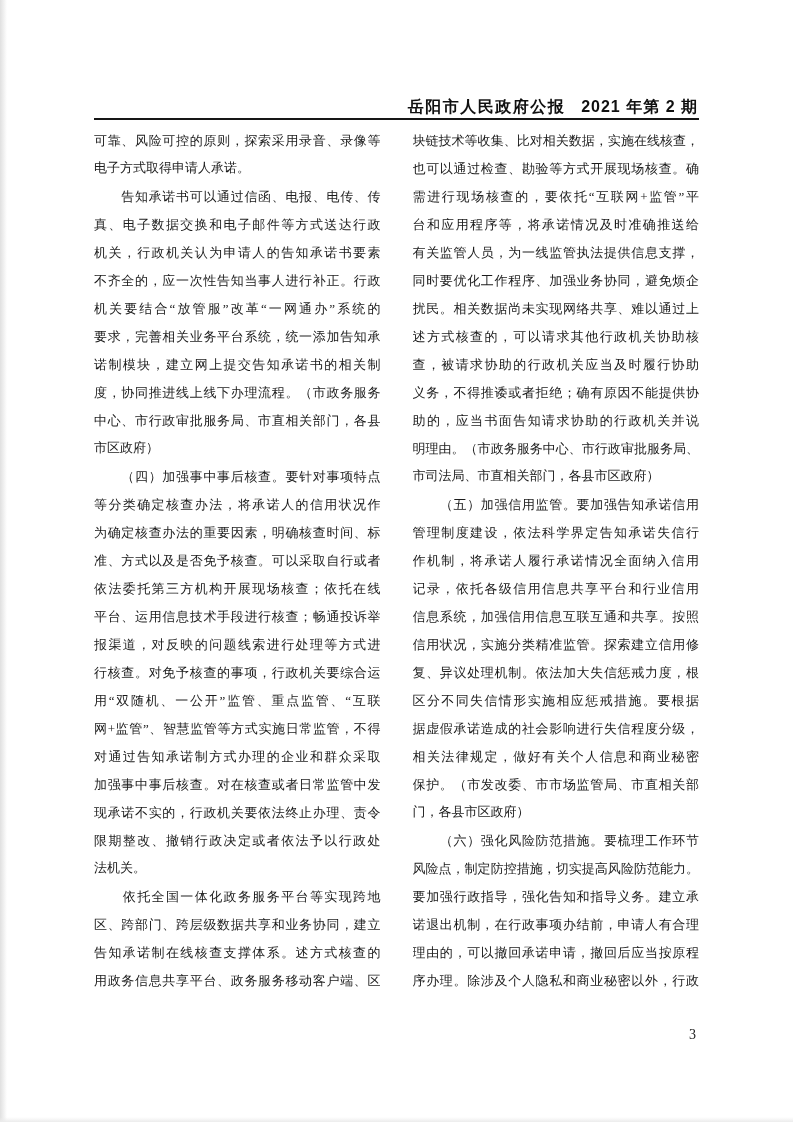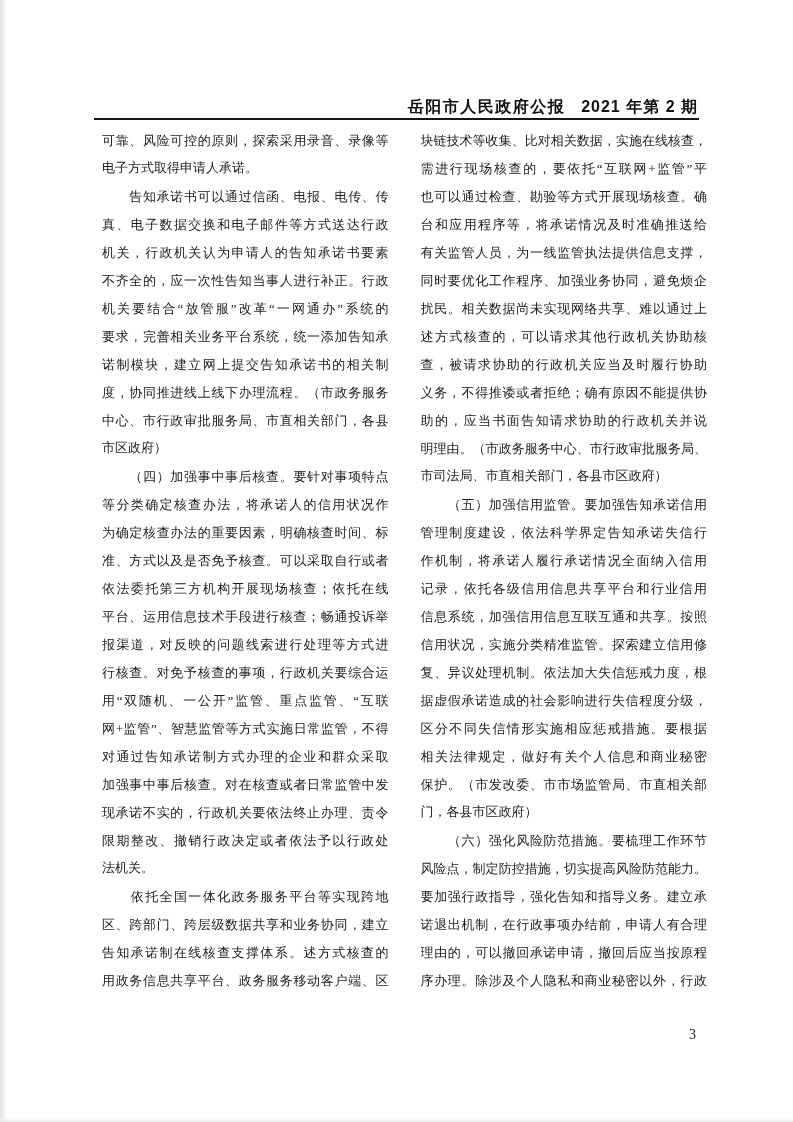--- a/index.html
+++ b/index.html
@@ -46,21 +46,21 @@
   .rule {
     position: absolute;
     left: 94px;
     right: 94px;
     top: 118px;
     height: 2px;
     background: #161616;
   }
   .body-columns {
     position: absolute;
-    left: 102px;
+    left: 94px;
     top: 127px;
     width: 605px;
     display: flex;
     gap: 32px;
   }
   .col {
     flex: 1 1 0;
     min-width: 0;
   }
   .line {
@@ -129,41 +129,41 @@
         <div class="line">现承诺不实的，行政机关要依法终止办理、责令</div>
         <div class="line">限期整改、撤销行政决定或者依法予以行政处</div>
         <div class="line end">法机关。</div>
         <div class="line">　　依托全国一体化政务服务平台等实现跨地</div>
         <div class="line">区、跨部门、跨层级数据共享和业务协同，建立</div>
         <div class="line">告知承诺制在线核查支撑体系。述方式核查的</div>
         <div class="line">用政务信息共享平台、政务服务移动客户端、区</div>
       </div>
     <div class="col">
         <div class="line">块链技术等收集、比对相关数据，实施在线核查，</div>
+        <div class="line">也可以通过检查、勘验等方式开展现场核查。确</div>
         <div class="line">需进行现场核查的，要依托“互联网+监管”平</div>
-        <div class="line">也可以通过检查、勘验等方式开展现场核查。确</div>
         <div class="line">台和应用程序等，将承诺情况及时准确推送给</div>
         <div class="line">有关监管人员，为一线监管执法提供信息支撑，</div>
         <div class="line">同时要优化工作程序、加强业务协同，避免烦企</div>
         <div class="line">扰民。相关数据尚未实现网络共享、难以通过上</div>
         <div class="line">述方式核查的，可以请求其他行政机关协助核</div>
         <div class="line">查，被请求协助的行政机关应当及时履行协助</div>
         <div class="line">义务，不得推诿或者拒绝；确有原因不能提供协</div>
         <div class="line">助的，应当书面告知请求协助的行政机关并说</div>
         <div class="line">明理由。（市政务服务中心、市行政审批服务局、</div>
         <div class="line end">市司法局、市直相关部门，各县市区政府）</div>
         <div class="line">　　（五）加强信用监管。要加强告知承诺信用</div>
         <div class="line">管理制度建设，依法科学界定告知承诺失信行</div>
         <div class="line">作机制，将承诺人履行承诺情况全面纳入信用</div>
         <div class="line">记录，依托各级信用信息共享平台和行业信用</div>
         <div class="line">信息系统，加强信用信息互联互通和共享。按照</div>
         <div class="line">信用状况，实施分类精准监管。探索建立信用修</div>
         <div class="line">复、异议处理机制。依法加大失信惩戒力度，根</div>
+        <div class="line">区分不同失信情形实施相应惩戒措施。要根据</div>
         <div class="line">据虚假承诺造成的社会影响进行失信程度分级，</div>
-        <div class="line">区分不同失信情形实施相应惩戒措施。要根据</div>
         <div class="line">相关法律规定，做好有关个人信息和商业秘密</div>
         <div class="line">保护。（市发改委、市市场监管局、市直相关部</div>
         <div class="line end">门，各县市区政府）</div>
         <div class="line">　　（六）强化风险防范措施。要梳理工作环节</div>
         <div class="line">风险点，制定防控措施，切实提高风险防范能力。</div>
         <div class="line">要加强行政指导，强化告知和指导义务。建立承</div>
         <div class="line">诺退出机制，在行政事项办结前，申请人有合理</div>
         <div class="line">理由的，可以撤回承诺申请，撤回后应当按原程</div>
         <div class="line">序办理。除涉及个人隐私和商业秘密以外，行政</div>
       </div>

